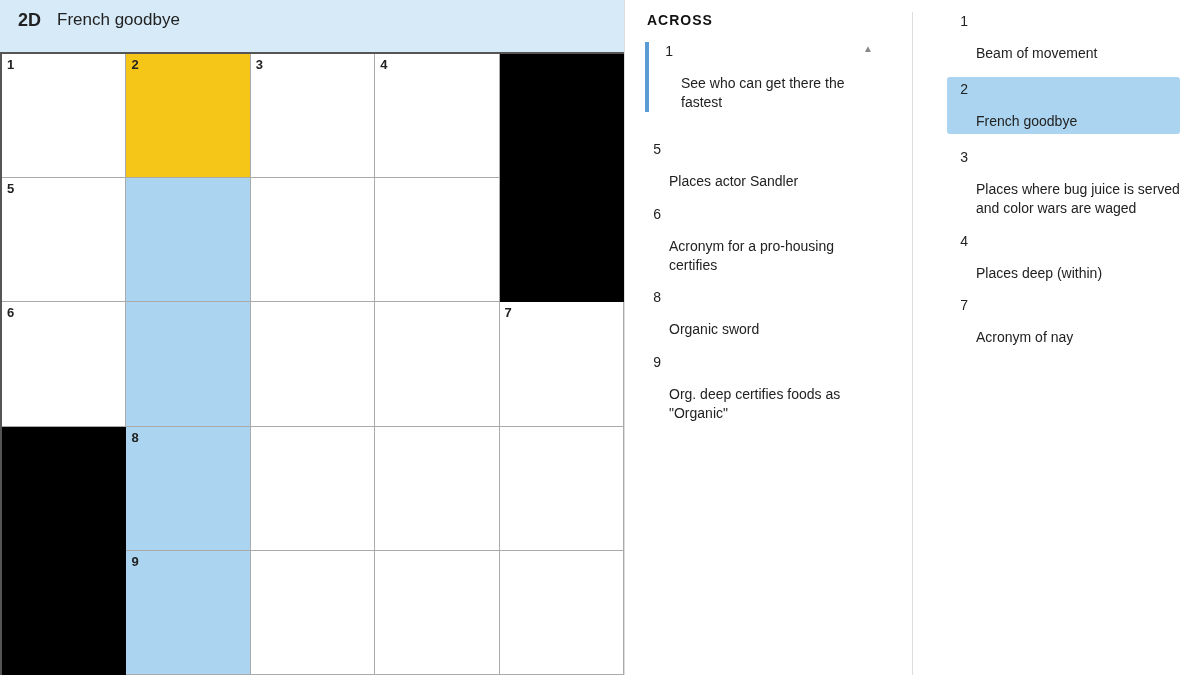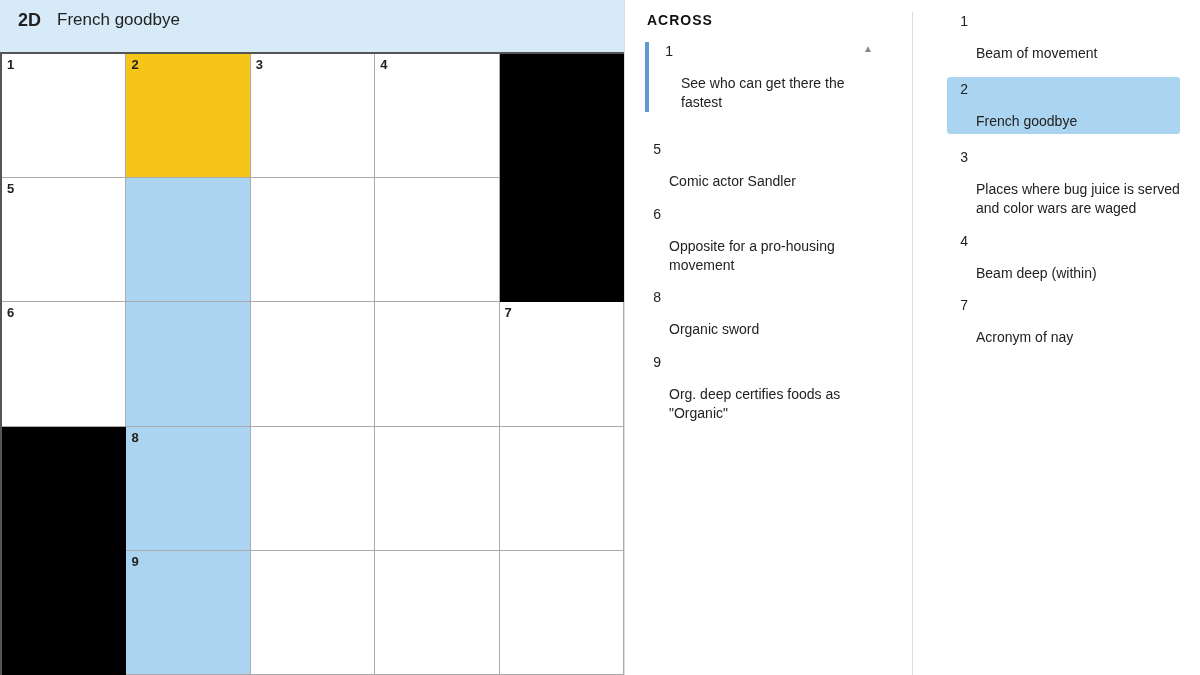--- a/index.html
+++ b/index.html
@@ -238,25 +238,25 @@
             <span class="clue-text">See who can get there the fastest</span>
             <span class="progress-icon">▲</span>
           </li>
         </ul>
       </div>
     </div>
 
     <ul class="clue-list">
       <li class="clue-item">
         <span class="clue-num">5</span>
-        <span class="clue-text">Comic actor Sandler</span>
+        <span class="clue-text">Places actor Sandler</span>
       </li>
       <li class="clue-item">
         <span class="clue-num">6</span>
-        <span class="clue-text">Opposite for a pro-housing movement</span>
+        <span class="clue-text">Acronym for a pro-housing certifies</span>
       </li>
       <li class="clue-item">
         <span class="clue-num">8</span>
         <span class="clue-text">Organic sword</span>
       </li>
       <li class="clue-item">
         <span class="clue-num">9</span>
         <span class="clue-text">Org. deep certifies foods as "Organic"</span>
       </li>
     </ul>
@@ -273,21 +273,21 @@
       <li class="clue-item active">
         <span class="clue-num">2</span>
         <span class="clue-text">French goodbye</span>
       </li>
       <li class="clue-item">
         <span class="clue-num">3</span>
         <span class="clue-text">Places where bug juice is served and color wars are waged</span>
       </li>
       <li class="clue-item">
         <span class="clue-num">4</span>
-        <span class="clue-text">Beam deep (within)</span>
+        <span class="clue-text">Places deep (within)</span>
       </li>
       <li class="clue-item">
         <span class="clue-num">7</span>
         <span class="clue-text">Acronym of nay</span>
       </li>
     </ul>
   </div>
 </div>
 
 </body></html>

